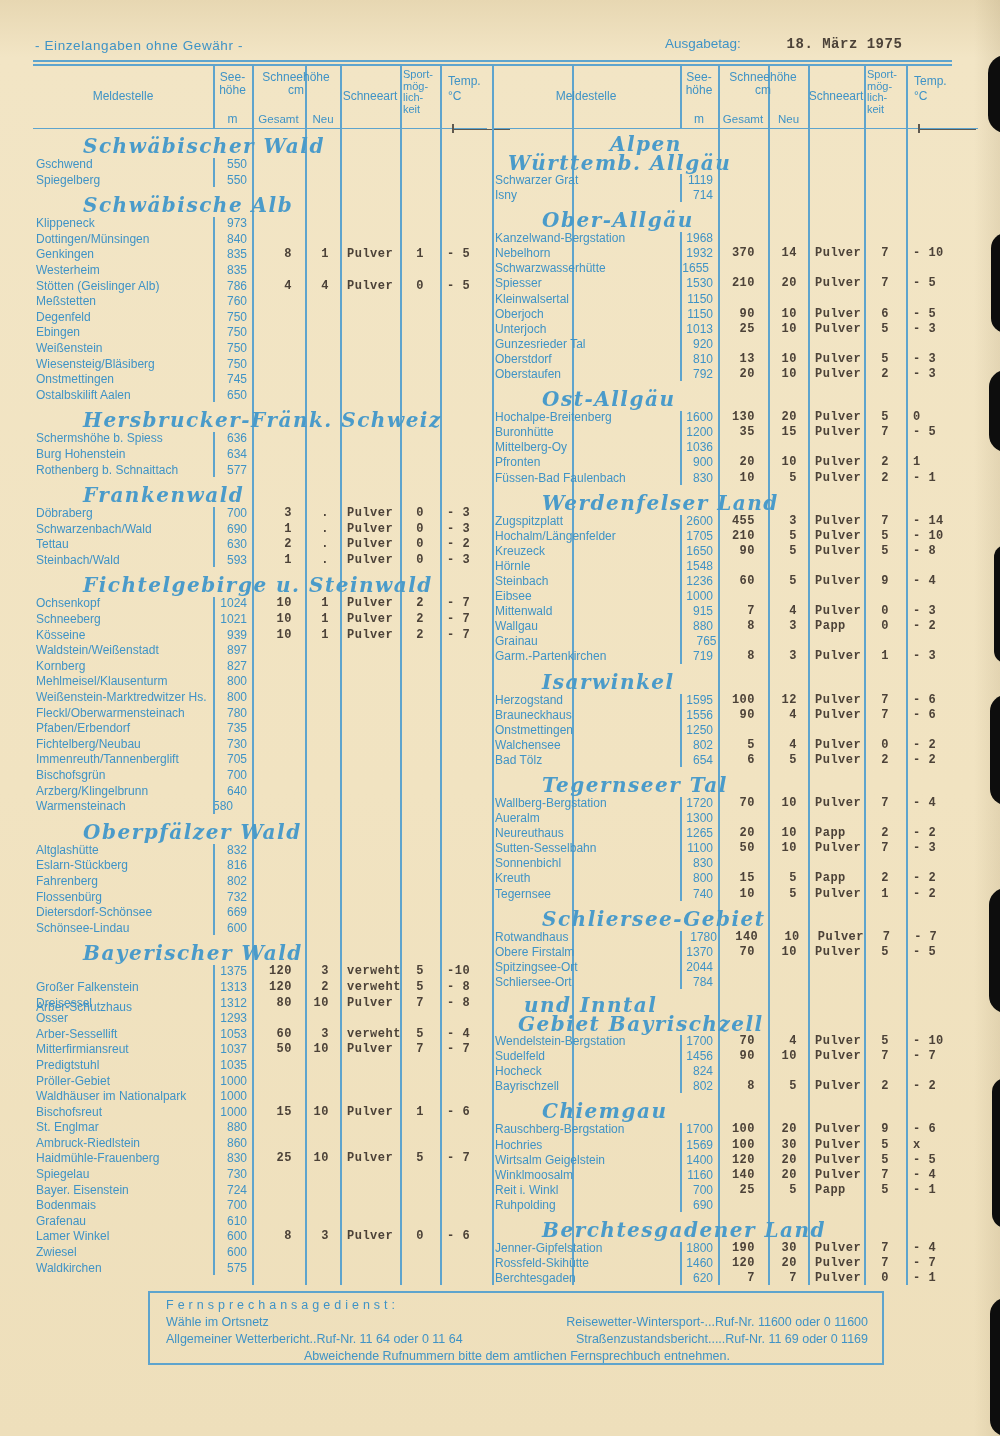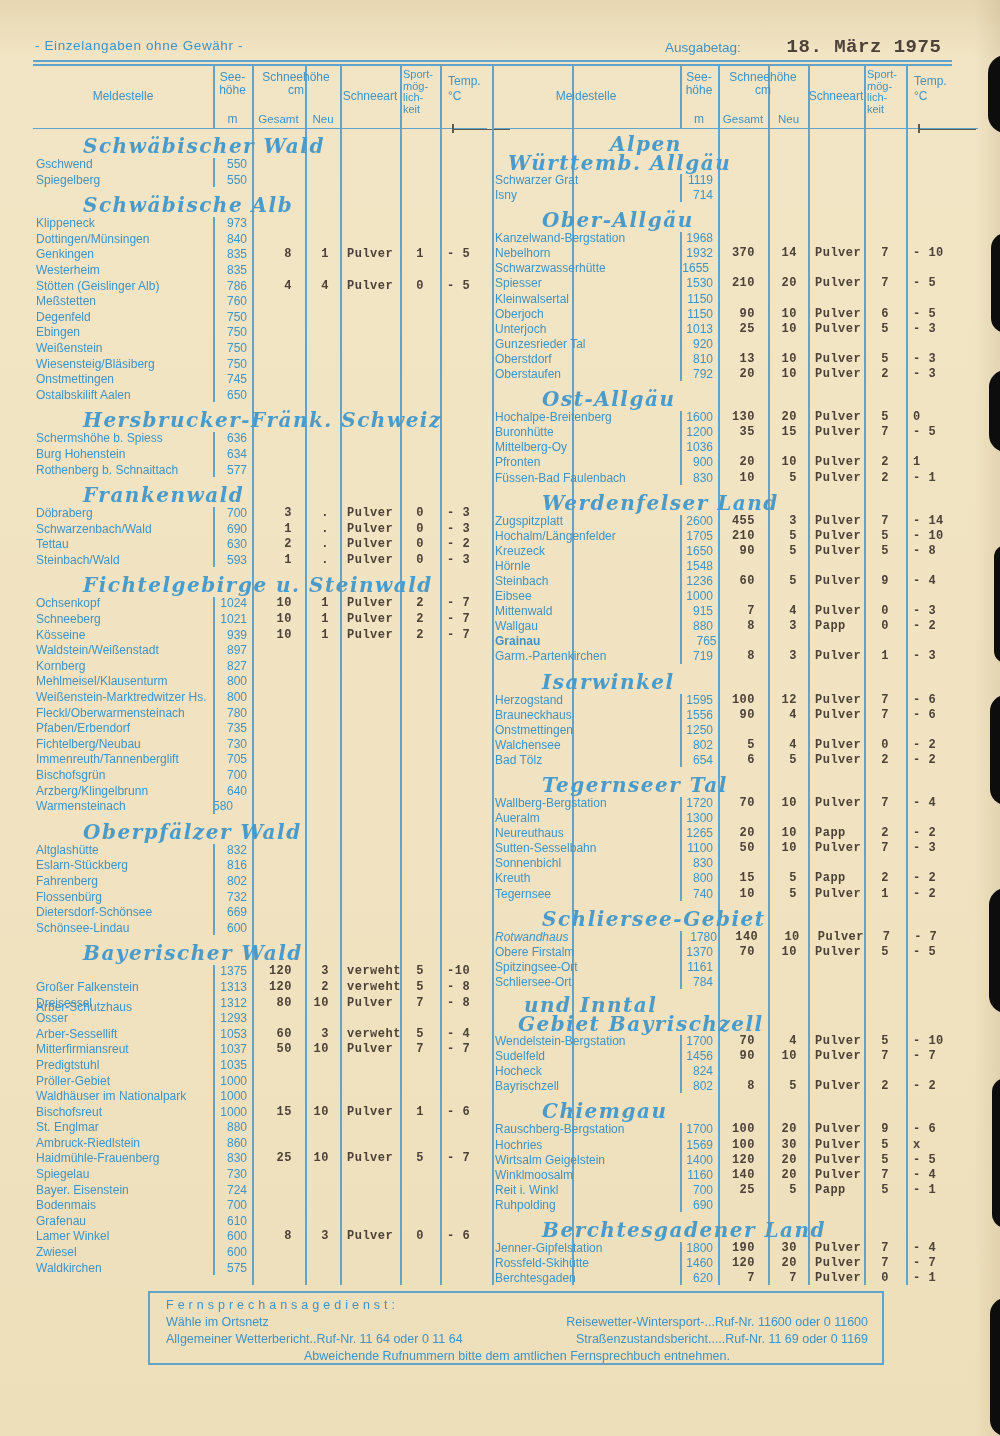--- a/index.html
+++ b/index.html
@@ -14,21 +14,21 @@
     width:1000px;height:1436px;position:relative;overflow:hidden;
     background:linear-gradient(180deg,#e7d7b2 0%,#f2e5c5 4%,#f1e3c1 55%,#eedfbb 100%);
     font-family:"Liberation Sans",sans-serif;
   }
   .page{position:absolute;inset:0;}
   
   .disclaimer{position:absolute;left:35px;top:38px;color:var(--blue-text);font-size:13.5px;letter-spacing:.6px;}
   .issue{position:absolute;left:665px;top:36px;color:var(--blue-text);font-size:13.5px;}
   .issue .tw{margin-left:42px;}
   .tw{font-family:"Liberation Mono","DejaVu Sans Mono",monospace;font-weight:700;color:var(--dark);letter-spacing:.5px;white-space:pre;}
-  .issue .tw{font-size:19px;}
+  .issue .tw{font-size:14px;}
 
   
   .tables{position:absolute;left:33px;top:64px;width:945px;height:1221px;display:flex;gap:5px;}
   .tables::before,.tables::after{content:"";position:absolute;left:0;right:26px;height:1.6px;background:var(--blue-line);}
   .tables::before{top:-4px;} .tables::after{top:0px;}
   .half{position:relative;height:100%;}
   .half-left{width:454px;} .half-right{width:486px;}
   .vline{position:absolute;top:0;bottom:0;width:1.5px;background:var(--blue-line);}
   .thead{height:64px;display:flex;border-bottom:1.6px solid var(--blue-line);position:relative;color:var(--blue-text);}
   .thead::after{content:"";position:absolute;left:var(--nw);top:0;bottom:0;width:1.5px;background:var(--blue-line);}
@@ -964,21 +964,21 @@
             <div class="row">
               <span class="c name" style="width: 188px;">Wallgau</span>
               <span class="c elev" style="width: 38px;">880</span>
               <span class="c ges tw" style="width: 50px;">8</span>
               <span class="c neu tw" style="width: 40px;">3</span>
               <span class="c art tw" style="width: 56px;">Papp</span>
               <span class="c sport tw" style="width: 42px;">0</span>
               <span class="c temp tw" style="width: 72px;">- 2</span>
             </div>
             <div class="row">
-              <span class="c name" style="width: 195px; font-weight: bold;">Grainau</span>
+              <span class="c name" style="width: 195px;">Grainau</span>
               <span class="c elev" style="width: 38px;">765</span>
               <span class="c ges tw" style="width: 50px;"></span>
               <span class="c neu tw" style="width: 40px;"></span>
               <span class="c art tw" style="width: 56px;"></span>
               <span class="c sport tw" style="width: 42px;"></span>
               <span class="c temp tw" style="width: 72px;"></span>
             </div>
             <div class="row">
               <span class="c name" style="width: 188px;">Garm.-Partenkirchen</span>
               <span class="c elev" style="width: 38px;">719</span>
@@ -1105,40 +1105,40 @@
               <span class="c art tw" style="width: 56px;">Pulver</span>
               <span class="c sport tw" style="width: 42px;">1</span>
               <span class="c temp tw" style="width: 72px;">- 2</span>
             </div>
           </div>
           <div class="sec-title">
             <div class="l l0">Schliersee-Gebiet</div>
           </div>
           <div class="sec-rows">
             <div class="row">
-              <span class="c name" style="width: 196px; font-style: italic;">Rotwandhaus</span>
+              <span class="c name" style="width: 196px;">Rotwandhaus</span>
               <span class="c elev" style="width: 38px;">1780</span>
               <span class="c ges tw" style="width: 50px;">140</span>
               <span class="c neu tw" style="width: 40px;">10</span>
               <span class="c art tw" style="width: 56px;">Pulver</span>
               <span class="c sport tw" style="width: 42px;">7</span>
               <span class="c temp tw" style="width: 72px;">- 7</span>
             </div>
             <div class="row">
               <span class="c name" style="width: 188px;">Obere Firstalm</span>
               <span class="c elev" style="width: 38px;">1370</span>
               <span class="c ges tw" style="width: 50px;">70</span>
               <span class="c neu tw" style="width: 40px;">10</span>
               <span class="c art tw" style="width: 56px;">Pulver</span>
               <span class="c sport tw" style="width: 42px;">5</span>
               <span class="c temp tw" style="width: 72px;">- 5</span>
             </div>
             <div class="row">
               <span class="c name" style="width: 188px;">Spitzingsee-Ort</span>
-              <span class="c elev" style="width: 38px;">1161</span>
+              <span class="c elev" style="width: 38px;">2044</span>
               <span class="c ges tw" style="width: 50px;"></span>
               <span class="c neu tw" style="width: 40px;"></span>
               <span class="c art tw" style="width: 56px;"></span>
               <span class="c sport tw" style="width: 42px;"></span>
               <span class="c temp tw" style="width: 72px;"></span>
             </div>
             <div class="row">
               <span class="c name" style="width: 188px;">Schliersee-Ort</span>
               <span class="c elev" style="width: 38px;">784</span>
               <span class="c ges tw" style="width: 50px;"></span>

